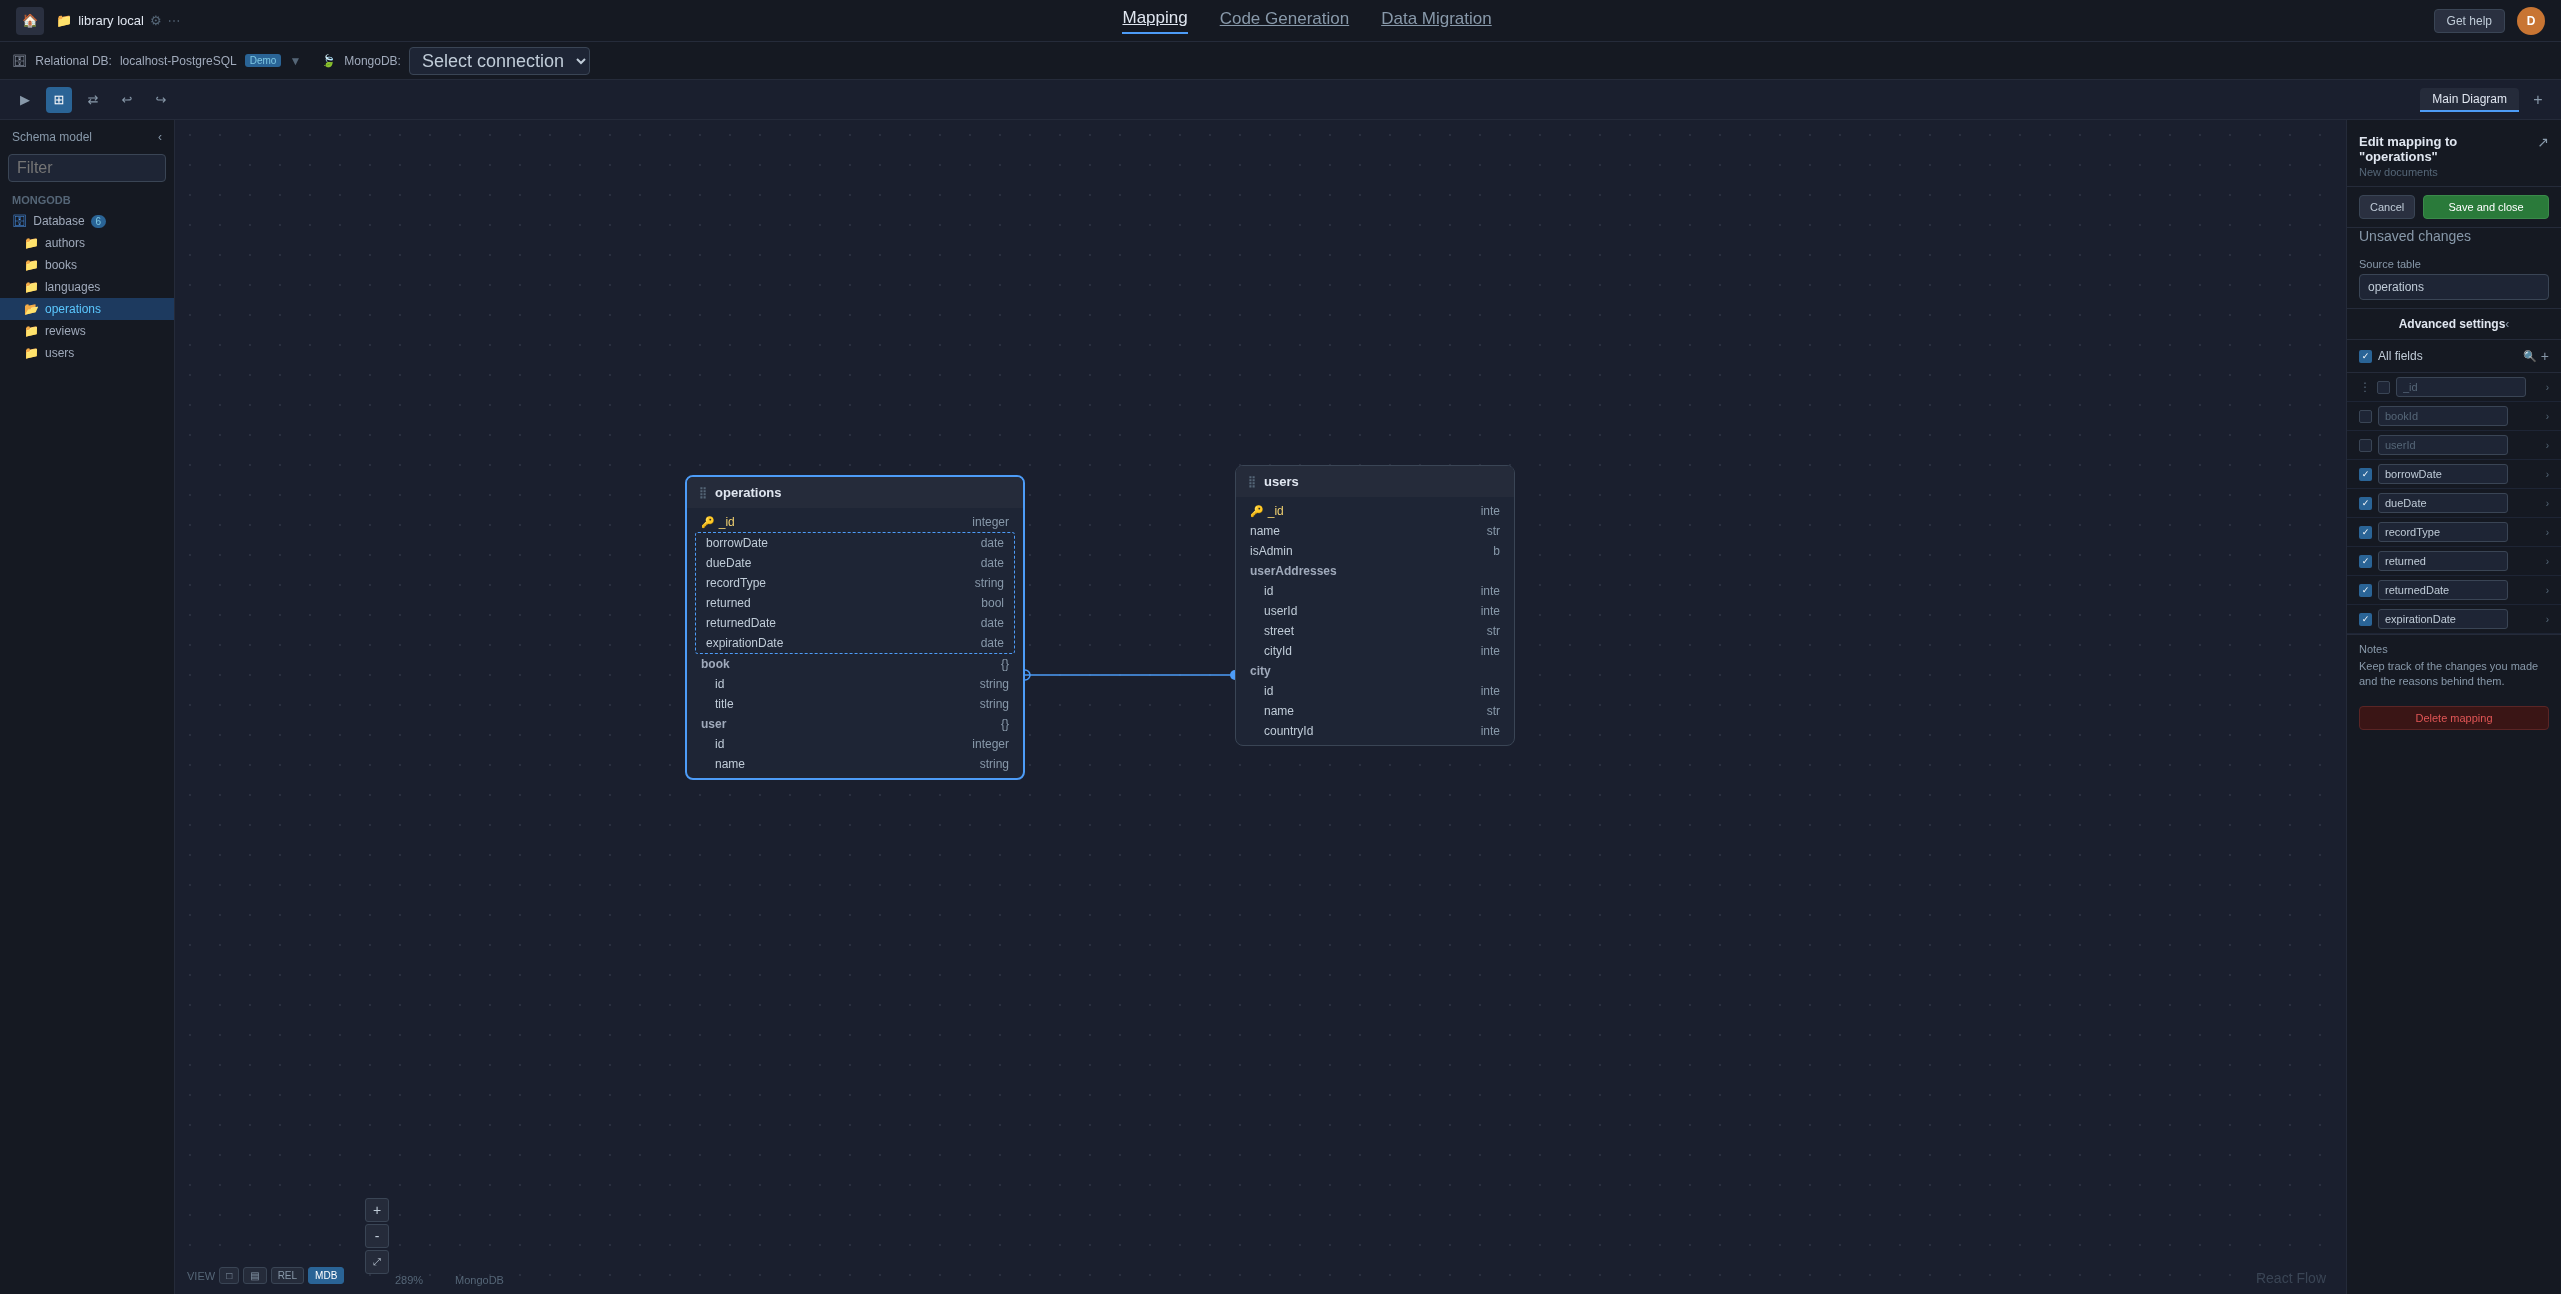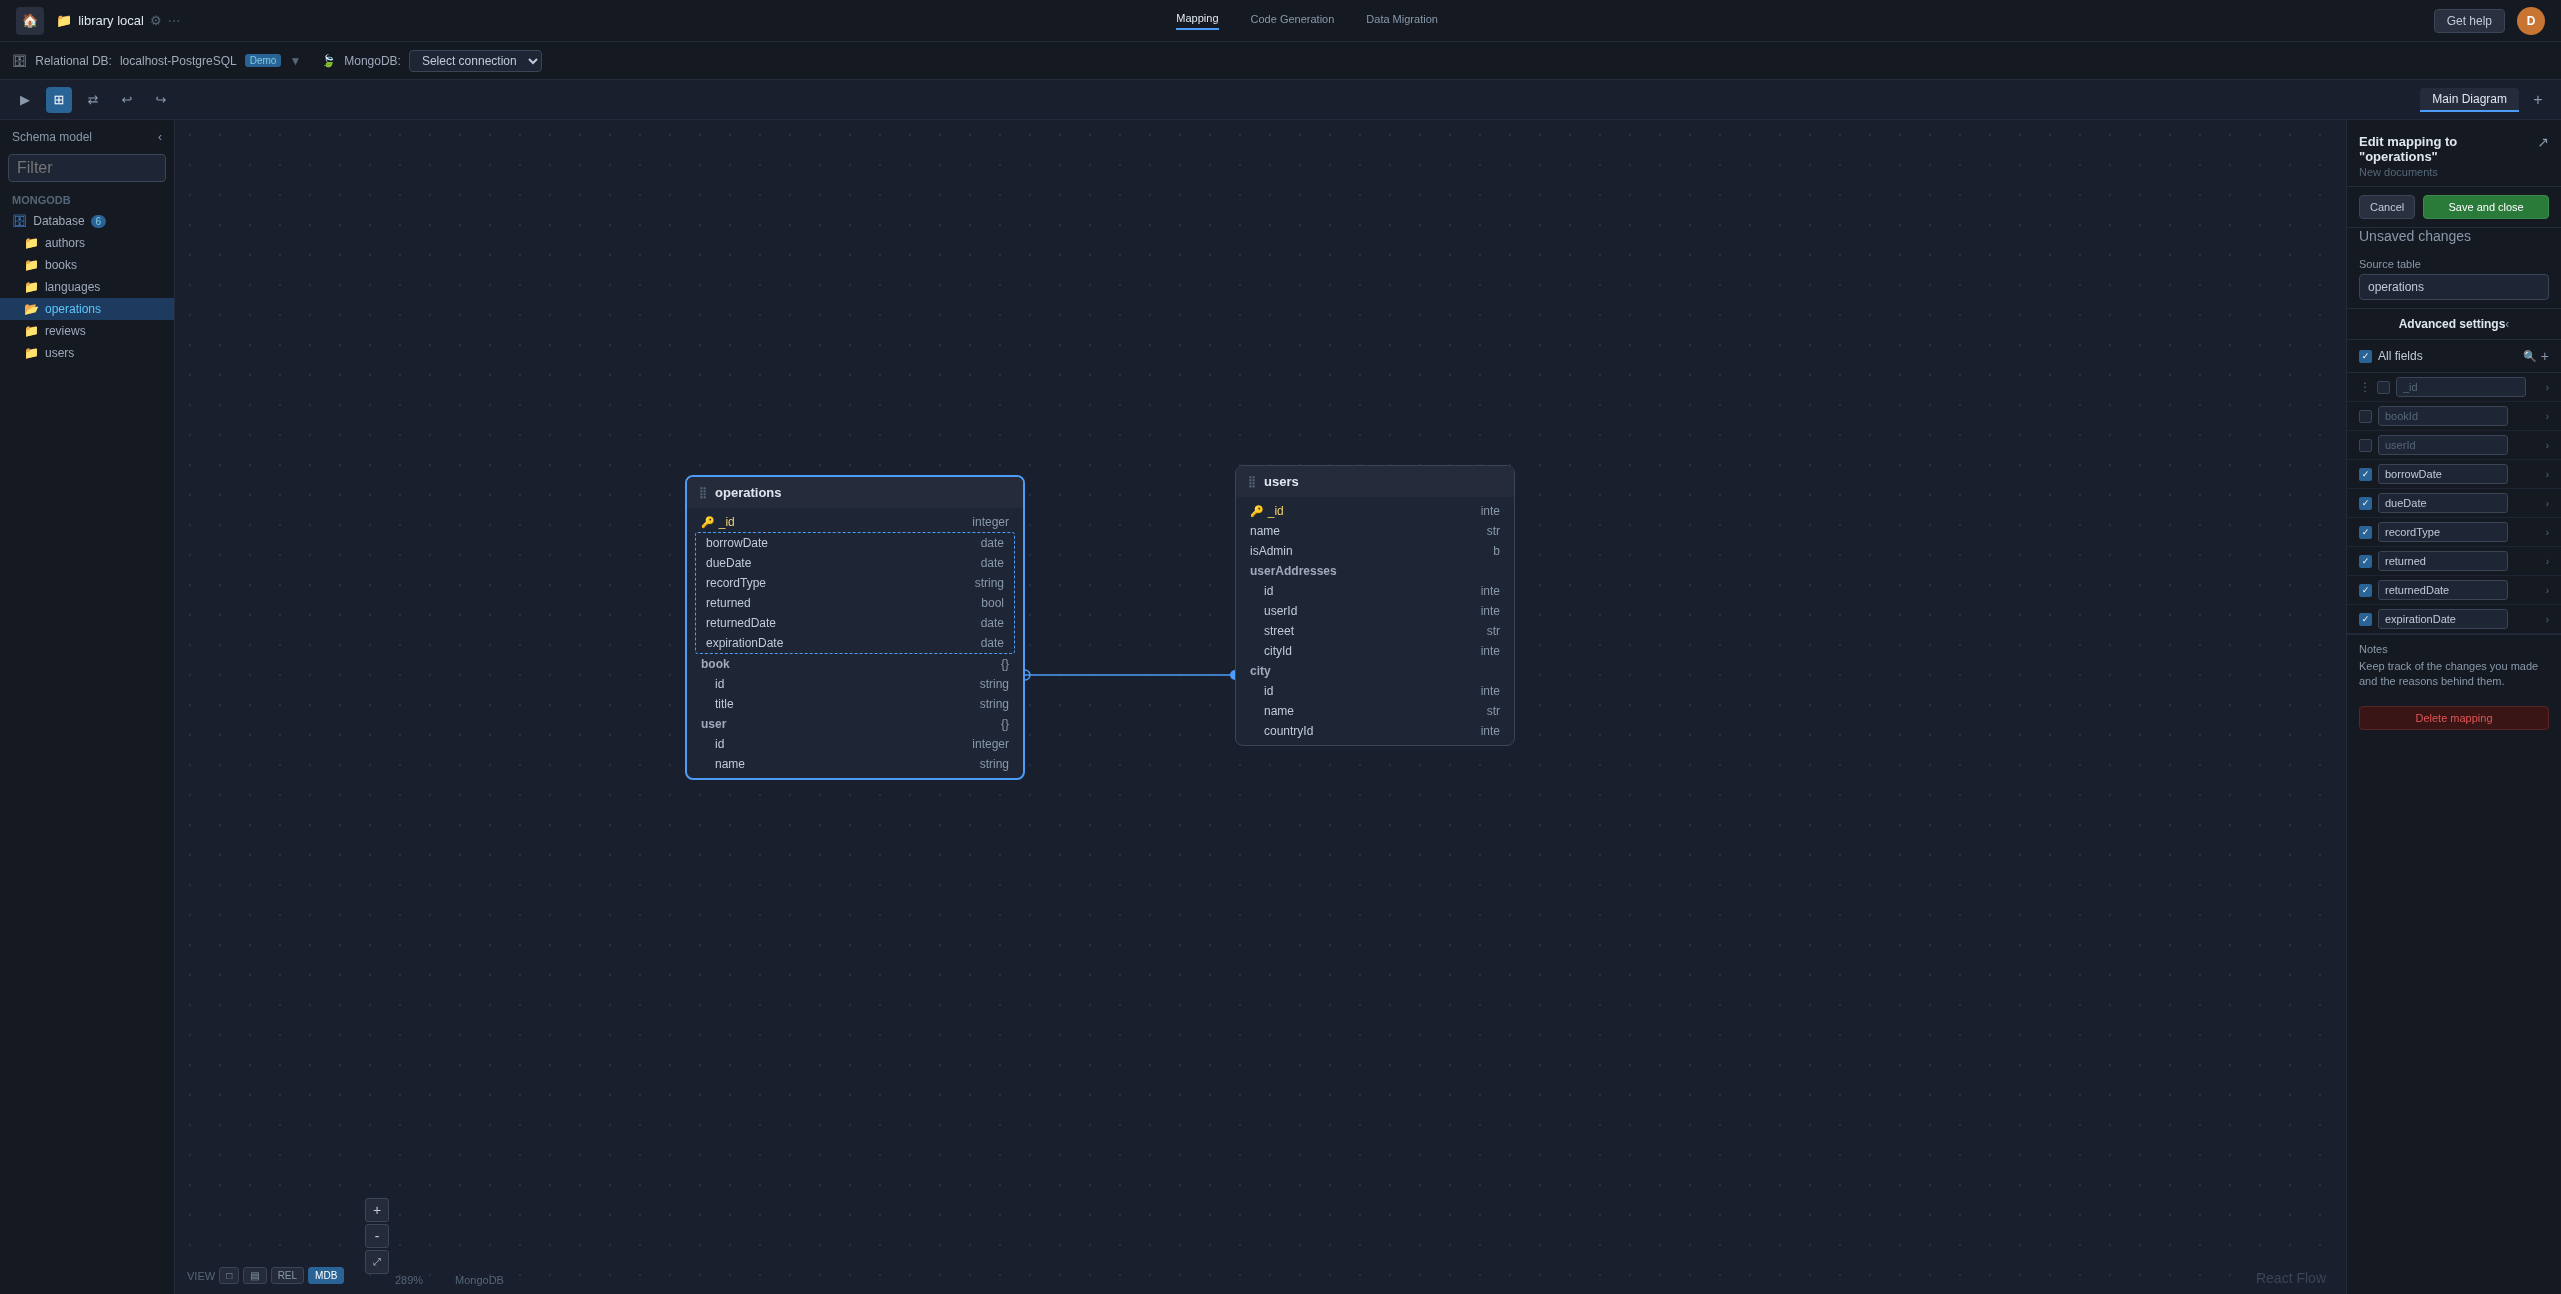--- a/index.html
+++ b/index.html
@@ -38,23 +38,24 @@
     .app-title {
       display: flex; align-items: center; gap: 6px;
       color: #e0e6f0;
       font-size: 13px;
     }
     .top-bar-center {
       display: flex; align-items: center; gap: 32px;
     }
     .nav-tab {
       color: #8899aa;
-      font-size: 11px;
+      font-size: 17px;
       cursor: pointer;
       padding-bottom: 4px;
+      text-decoration: underline;
     }
     .nav-tab.active {
       color: #e0e6f0;
       border-bottom: 2px solid #4d9cf7;
     }
     .top-bar-right {
       display: flex; align-items: center; gap: 12px;
     }
     .get-help-btn {
       background: #2a3040;
@@ -93,21 +94,21 @@
       font-size: 10px;
       padding: 1px 5px;
       border-radius: 3px;
     }
     .db-select {
       background: #1e2535;
       border: 1px solid #3a4555;
       border-radius: 4px;
       color: #c0ccd8;
       padding: 2px 8px;
-      font-size: 12px;
+      font-size: 18px;
     }
 
     
     .diagram-toolbar {
       background: #1a1f2e;
       height: 40px;
       display: flex;
       align-items: center;
       padding: 0 12px;
       border-bottom: 1px solid #252b3a;

